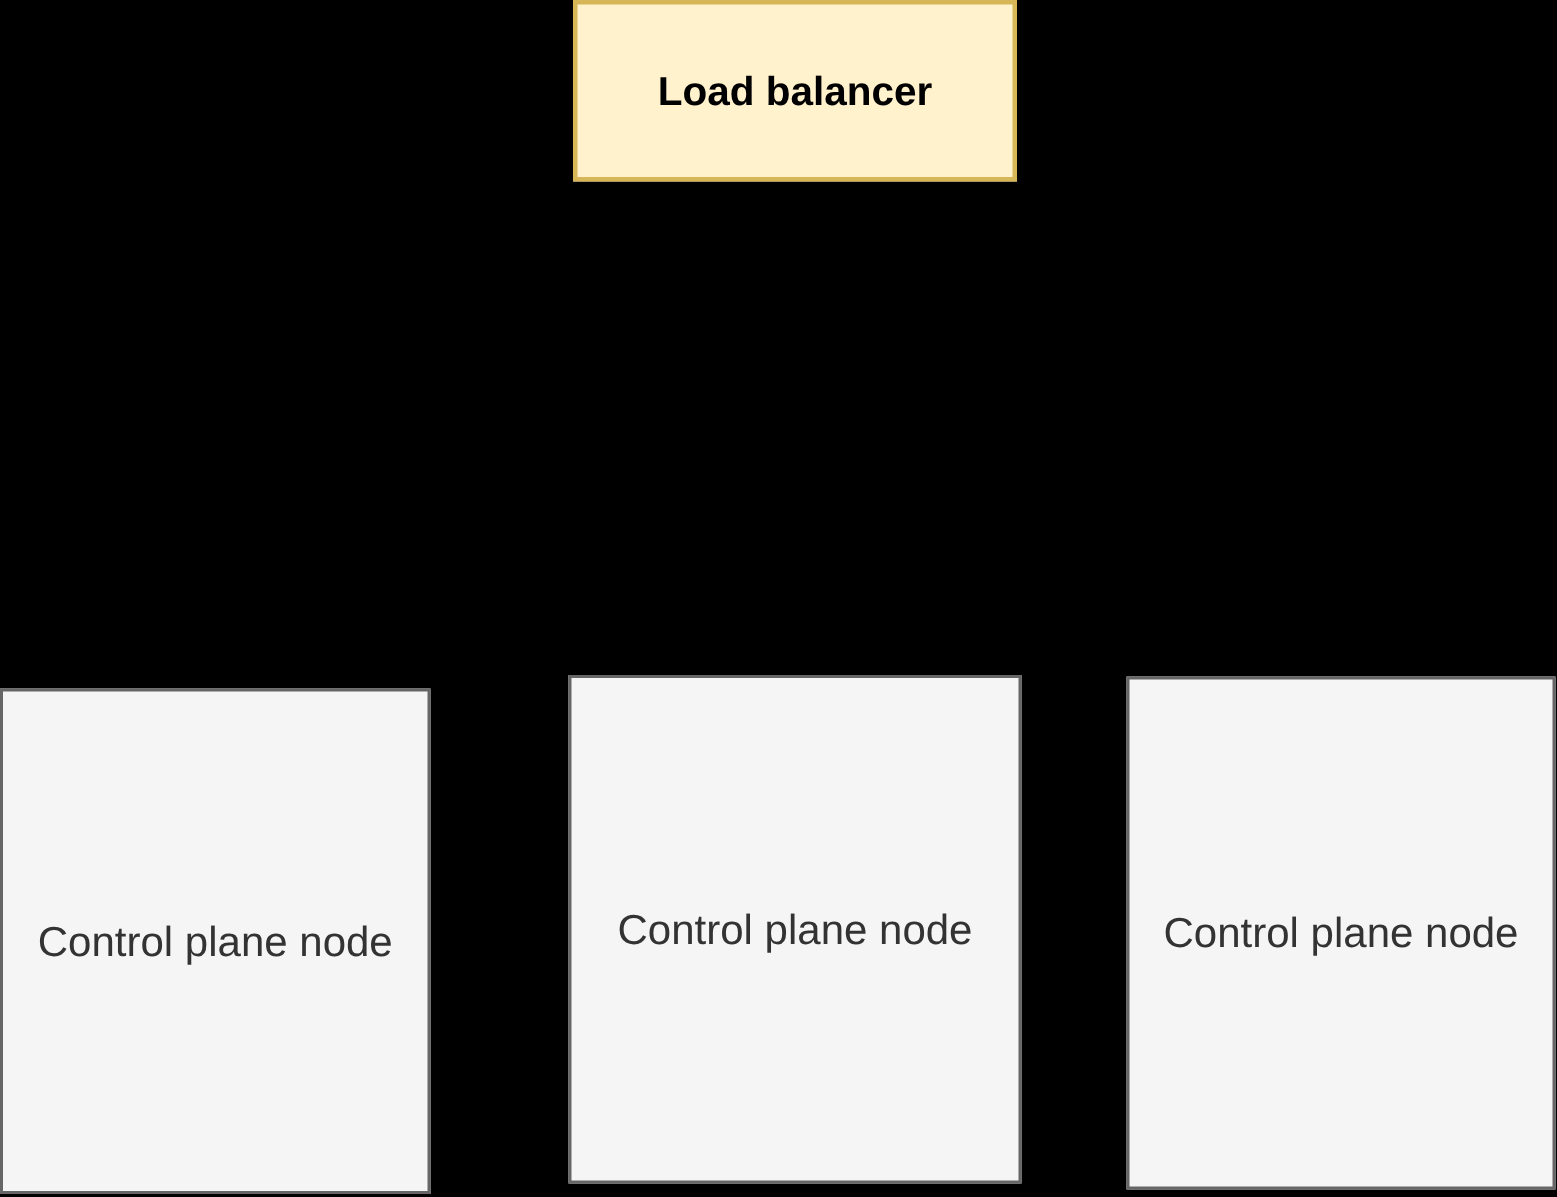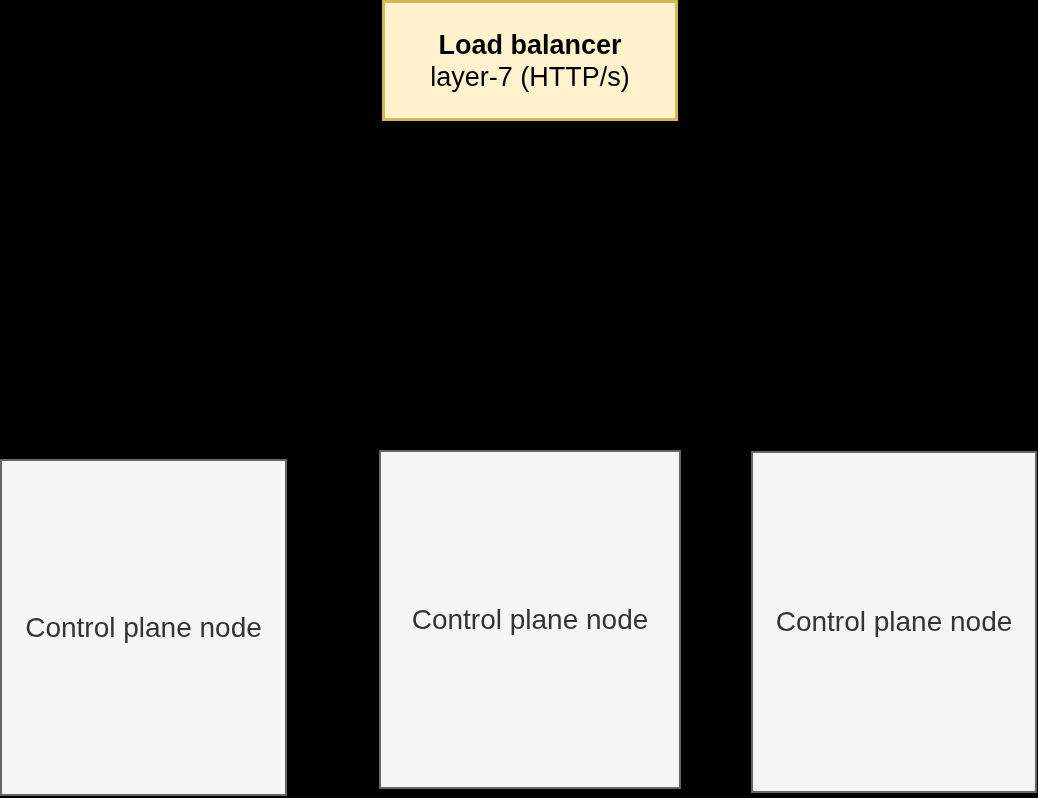--- a/index.html
+++ b/index.html
@@ -51,21 +51,20 @@
   }
   .cp-node-1 { left: 0px;   top: 459px; width: 287px; height: 337px; }
   .cp-node-2 { left: 379px; top: 450px; width: 302px; height: 339px; }
   .cp-node-3 { left: 751px; top: 451px; width: 286px; height: 342px; }
 </style>
 </head>
 <body style="--bg: #000000; --lb-fill: #FFF2CC; --lb-border: #D6B656; --node-fill: #F5F5F5; --node-border: #666666; --node-text: #333333;">
 
 <div class="diagram-box lb-box">
   <div class="lb-title">Load balancer</div>
-  <div class="lb-subtitle">layer-7 (HTTP/s)</div>
 </div>
 
 <div class="diagram-box cp-node cp-node-1">
   <div>Control plane node</div>
 </div>
 
 <div class="diagram-box cp-node cp-node-2">
   <div>Control plane node</div>
 </div>
 

